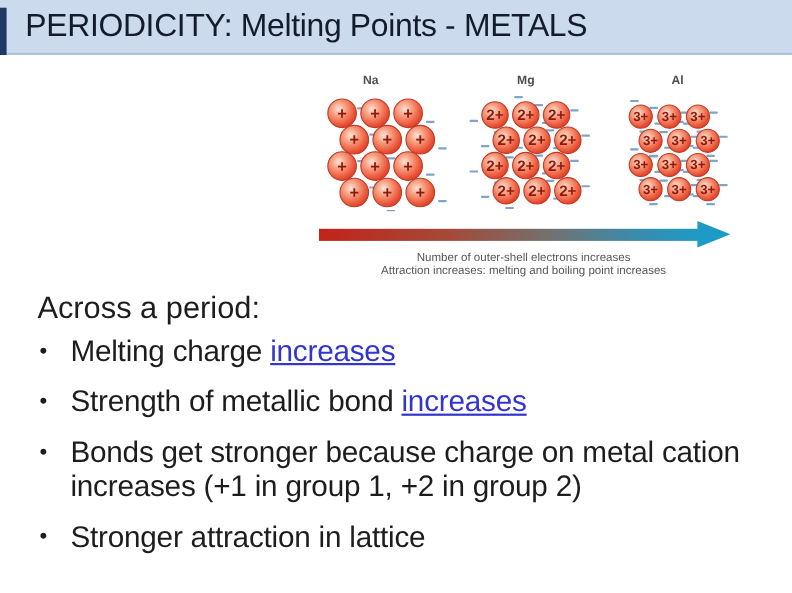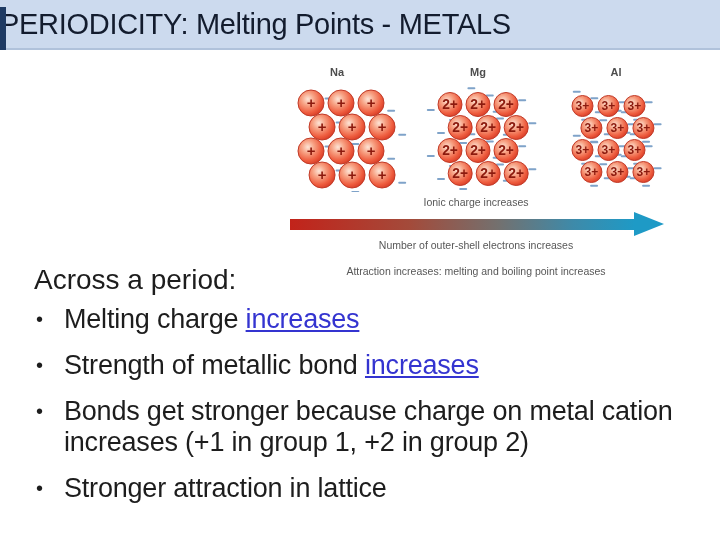--- a/index.html
+++ b/index.html
@@ -10,32 +10,32 @@
   
   .title-bar{
     position:absolute;left:0;top:0;width:720px;height:50px;
     background:#ccdaee;border-bottom:2px solid #b0c2db;
     display:flex;align-items:center;box-sizing:border-box;
   }
   .title-accent{
     position:absolute;left:0;top:7px;width:6px;height:43px;background:#1e3a63;
   }
   .slide-title{
-    padding-left:0;font-size:29px;color:#131c2e;letter-spacing:-0.3px;
+    padding-left:23px;font-size:29px;color:#131c2e;letter-spacing:-0.3px;
     white-space:nowrap;
   }
   
   .diagram{position:absolute;left:282px;top:56px;width:428px;}
   .caption{
     width:376px;margin-left:6px;text-align:center;
     font-size:10.5px;line-height:12px;color:#575757;
   }
   .cap-size{margin-top:9px;}
   .cap-electrons{margin-top:3px;}
-  .cap-attraction{margin-top:14px;}
+  .cap-attraction{}
   .trend-arrow{position:relative;width:376px;height:24px;margin-left:6px;margin-top:4px;}
   .trend-shaft{
     position:absolute;left:2px;right:29px;top:7px;height:11px;
     background:linear-gradient(90deg,#c2231a 0%,#a34b3b 35%,#74706e 60%,#3e8aa9 82%,#1e9ac6 100%);
   }
   .trend-head{
     position:absolute;right:0;top:0;width:0;height:0;
     border-top:12px solid transparent;border-bottom:12px solid transparent;
     border-left:30px solid #1e9ac6;
   }
@@ -220,21 +220,20 @@
         <circle cx="352.5" cy="94" r="10.5" fill="url(#sphereGrad)" stroke="#c13a27" stroke-width="1"></circle>
         <text x="352.5" y="97.99" text-anchor="middle" class="ion-label" font-size="12.075">3+</text>
         <circle cx="309.425" cy="116" r="10.5" fill="url(#sphereGrad)" stroke="#c13a27" stroke-width="1"></circle>
         <text x="309.425" y="119.99" text-anchor="middle" class="ion-label" font-size="12.075">3+</text>
         <circle cx="335.425" cy="116" r="10.5" fill="url(#sphereGrad)" stroke="#c13a27" stroke-width="1"></circle>
         <text x="335.425" y="119.99" text-anchor="middle" class="ion-label" font-size="12.075">3+</text>
         <circle cx="361.425" cy="116" r="10.5" fill="url(#sphereGrad)" stroke="#c13a27" stroke-width="1"></circle>
         <text x="361.425" y="119.99" text-anchor="middle" class="ion-label" font-size="12.075">3+</text>
       </g>
     </svg>
-  <div class="caption cap-charge">Ionic charge increases</div>
   <div class="trend-arrow">
     <div class="trend-shaft"></div>
     <div class="trend-head"></div>
   </div>
   <div class="caption cap-electrons">Number of outer-shell electrons increases</div>
   <div class="caption cap-attraction">Attraction increases: melting and boiling point increases</div>
 </div>
 
 <div class="heading">Across a period:</div>
 <div class="bullets" id="bullet-list">

